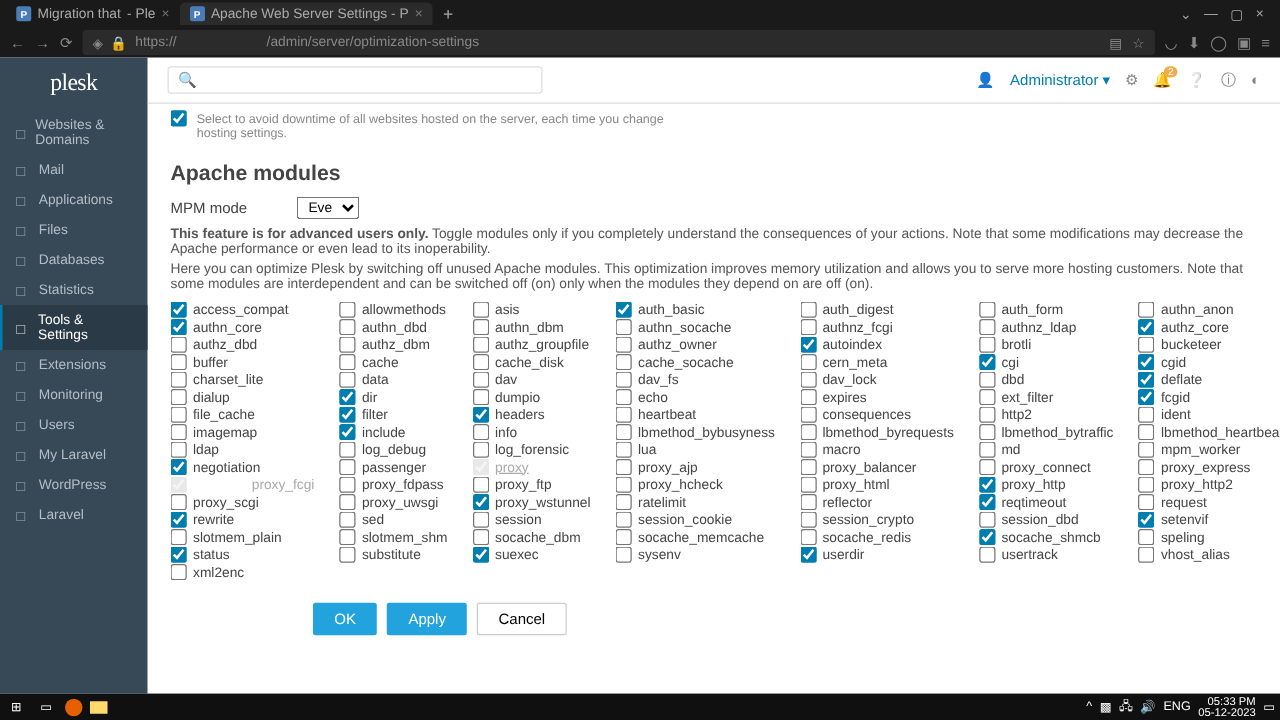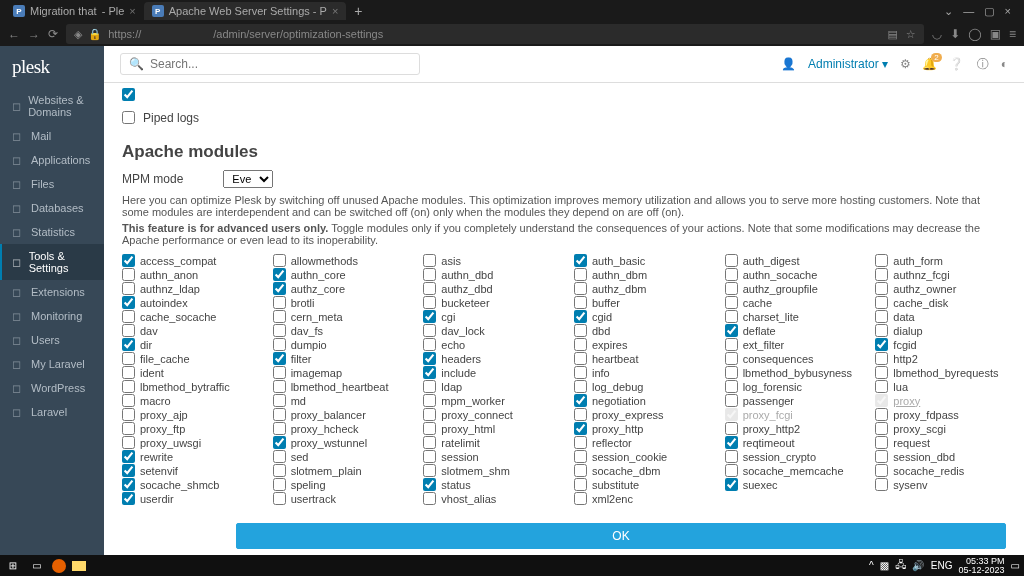--- a/index.html
+++ b/index.html
@@ -15,21 +15,21 @@
     .chrome-right { margin-left: auto; display: flex; gap: 10px; padding: 0 8px; font-size: 11px; }
     
     .addr-bar { display: flex; align-items: center; height: 24px; padding: 0 8px; gap: 8px; background: #1a1a1a; }
     .nav-icons { display: flex; gap: 8px; color: #888; }
     .nav-icons span { cursor: pointer; font-size: 12px; }
     .url-box { flex: 1; display: flex; align-items: center; gap: 6px; background: #2b2b2b; border-radius: 3px; padding: 2px 8px; height: 20px; font-size: 11px; color: #888; }
     .url-right { margin-left: auto; display: flex; gap: 8px; }
     .addr-right-icons { display: flex; gap: 8px; color: #888; font-size: 12px; }
     
     .app { display: flex; height: 509px; background: #fff; }
-    .sidebar { width: 104px; background: #374857; color: #b3bdc6; display: flex; flex-direction: column; font-size: 11px; }
+    .sidebar { width: 118px; background: #374857; color: #b3bdc6; display: flex; flex-direction: column; font-size: 11px; align-items: center; }
     .logo { color: #fff; font-size: 19px; font-family: Georgia, serif; padding: 10px 12px; letter-spacing: -0.5px; }
     .nav-item { display: flex; align-items: center; gap: 7px; padding: 6px 12px; cursor: pointer; }
     .nav-item.active { background: #2a3a47; color: #fff; border-left: 2px solid #007eb0; padding-left: 10px; }
     .nav-icon { width: 12px; height: 12px; display:inline-block; opacity: 0.6; }
     
     .main { flex: 1; display: flex; flex-direction: column; overflow: hidden; }
     .topbar { display: flex; align-items: center; padding: 7px 16px; border-bottom: 1px solid #ddd; gap: 10px; }
     .search { flex: 1; display: flex; align-items: center; gap: 6px; border: 1px solid #ddd; border-radius: 3px; padding: 3px 8px; max-width: 300px; color: #888; }
     .search input { border: none; outline: none; font-size: 12px; width: 100%; }
     .topbar-right { margin-left: auto; display: flex; align-items: center; gap: 12px; color: #888; font-size: 12px; }
@@ -42,24 +42,24 @@
     .chk-desc { font-size: 10px; color: #888; max-width: 400px; margin-top: 2px; }
     input[type=checkbox] { width: 13px; height: 13px; accent-color: #007eb0; cursor: pointer; }
     input[type=checkbox]:disabled { opacity: 0.5; }
     
     h2 { font-size: 17px; font-weight: 600; margin: 12px 0 8px 0; color: #444; }
     .mpm-row { display: flex; align-items: center; gap: 40px; margin: 6px 0; }
     .mpm-row select { padding: 1px 4px; font-size: 11px; width: 50px; }
     .help { font-size: 11px; color: #555; margin: 4px 0; }
     .help b { font-size: 11px; }
     
-    .modules-grid { display: grid; grid-template-columns: repeat(6, 1fr); gap: 1px 20px; margin-top: 8px; }
+    .modules-grid { display: grid; grid-template-columns: repeat(7, 1fr); gap: 1px 20px; margin-top: 8px; }
     .mod { display: flex; align-items: center; gap: 5px; font-size: 11px; cursor: pointer; }
     
-    .btn-row { display: flex; gap: 8px; margin: 18px 0 10px 114px; flex-direction: column; }
+    .btn-row { display: flex; gap: 8px; margin: 18px 0 10px 114px; }
     .btn { padding: 5px 16px; border: 1px solid #ccc; border-radius: 2px; font-size: 12px; cursor: pointer; background: #fff; }
     .btn.primary { background: #23a3dd; color: #fff; border-color: #23a3dd; }
     
     .taskbar { height: 21px; background: #101010; display: flex; align-items: center; padding: 0 4px; gap: 6px; color: #fff; font-size: 10px; }
     .tb-icon { width: 18px; height: 18px; display: flex; align-items: center; justify-content: center; cursor: pointer; }
     .tb-right { margin-left: auto; display: flex; align-items: center; gap: 6px; }
     .tb-time { text-align: right; font-size: 9px; line-height: 1; }
   </style>
 </head>
 <body>
@@ -167,50 +167,46 @@
         <div class="nav-item">
           <span class="nav-icon">◻</span>
           <span>Laravel</span>
         </div>
       </div>
   </div>
   <div class="main">
     <div class="topbar">
       <div class="search">
         <span>🔍</span>
-        <input placeholder="Search..." style="">
       </div>
       <div class="topbar-right">
         <span>👤</span>
         <span class="admin-link"><span>Administrator</span> ▾</span>
         <span class="icon-btn">⚙</span>
         <span class="icon-btn">🔔<span class="badge">2</span></span>
         <span class="icon-btn">❔</span>
         <span class="icon-btn">ⓘ</span>
         <span class="icon-btn">◐</span>
       </div>
     </div>
     <div class="content">
       <div class="chk-row">
         <input type="checkbox" checked="" style="">
         <div>
-        </div>
-      </div>
-      <div class="chk-row">
-        <input type="checkbox" style="">
-        <div>Piped logs</div>
+          <div class="chk-desc">Select to avoid downtime of all websites hosted on the server, each time you change hosting settings.</div>
+        </div>
       </div>
 
       <h2>Apache modules</h2>
       <div class="mpm-row">
         <span>MPM mode</span>
         <select><option>Event</option></select>
       </div>
+      <div class="help"><b>This feature is for advanced users only.</b><span> Toggle modules only if you completely understand the consequences of your actions. Note that some modifications may decrease the Apache performance or even lead to its inoperability.</span></div>
       <div class="help">Here you can optimize Plesk by switching off unused Apache modules. This optimization improves memory utilization and allows you to serve more hosting customers. Note that some modules are interdependent and can be switched off (on) only when the modules they depend on are off (on).</div>
-      <div class="help"><b>This feature is for advanced users only.</b><span> Toggle modules only if you completely understand the consequences of your actions. Note that some modifications may decrease the Apache performance or even lead to its inoperability.</span></div>
 
       <div class="modules-grid" id="modules-grid">
           <label class="mod">
             <input type="checkbox" checked="" style="">
             <span>access_compat</span>
           </label>
           <label class="mod">
             <input type="checkbox" style="">
             <span>allowmethods</span>
           </label>
@@ -481,21 +477,21 @@
           <label class="mod">
             <input type="checkbox" style="">
             <span>proxy_connect</span>
           </label>
           <label class="mod">
             <input type="checkbox" style="">
             <span>proxy_express</span>
           </label>
           <label class="mod">
             <input type="checkbox" disabled="" checked="" style="">
-            <span style="color: rgb(170, 170, 170);">proxy_fcgi</span>
+            <span style="color: rgb(170, 170, 170); margin-left: 47px;">proxy_fcgi</span>
           </label>
           <label class="mod">
             <input type="checkbox" style="">
             <span>proxy_fdpass</span>
           </label>
           <label class="mod">
             <input type="checkbox" style="">
             <span>proxy_ftp</span>
           </label>
           <label class="mod">

